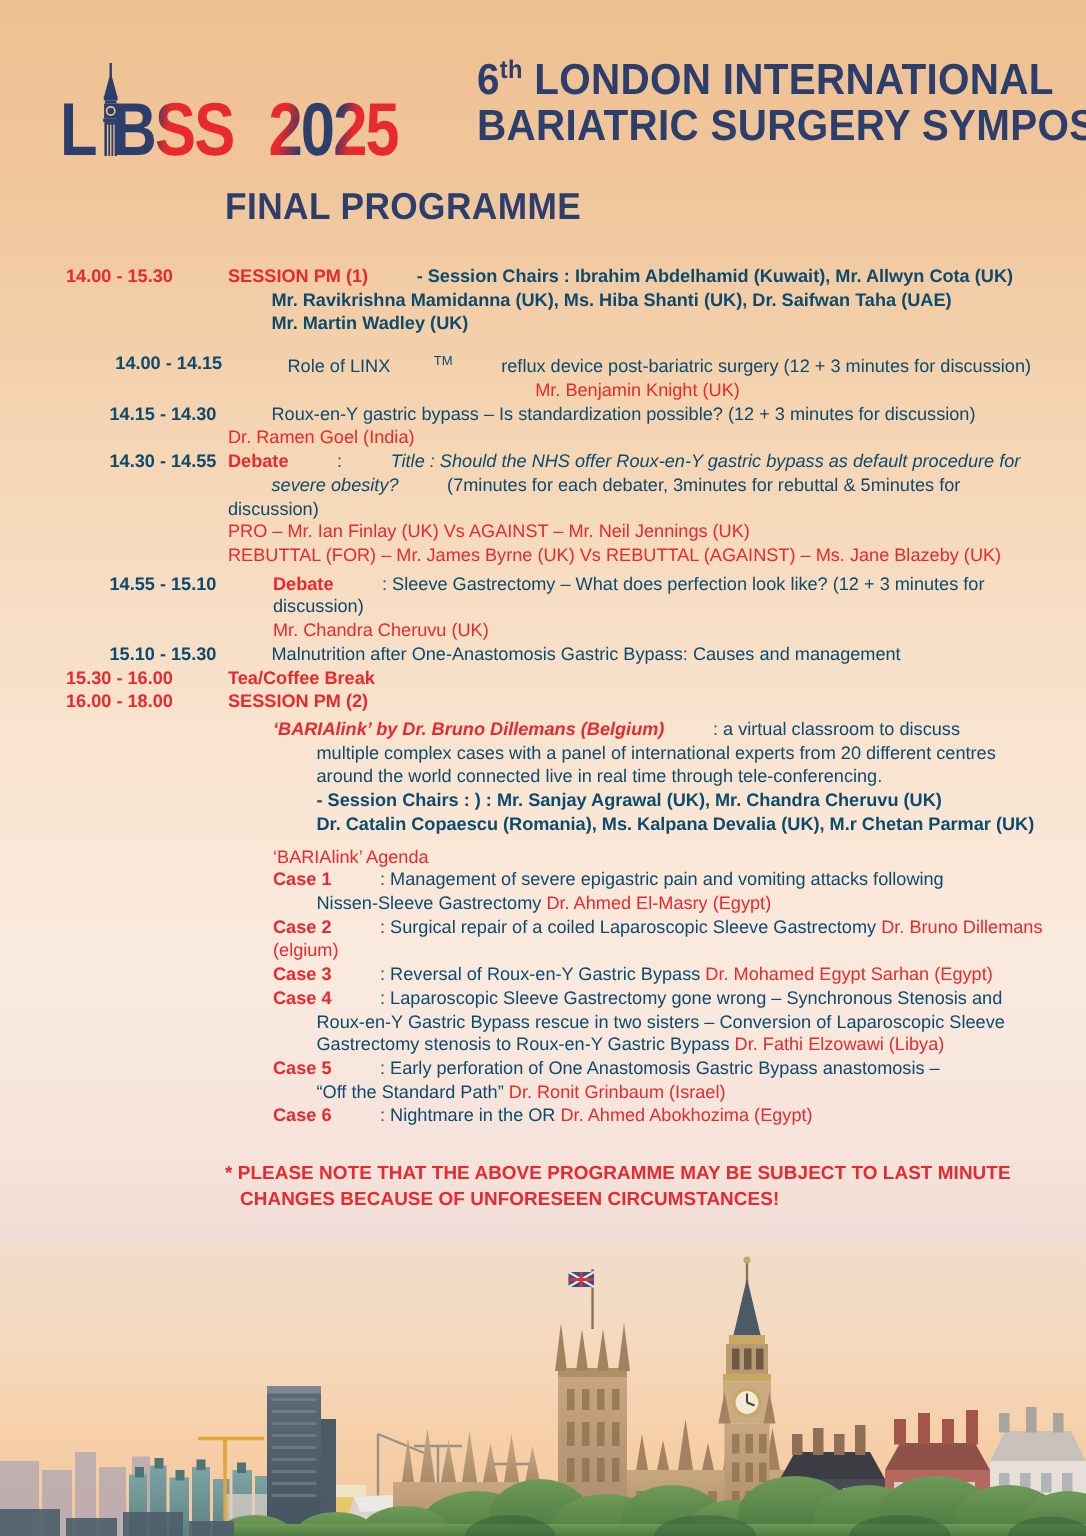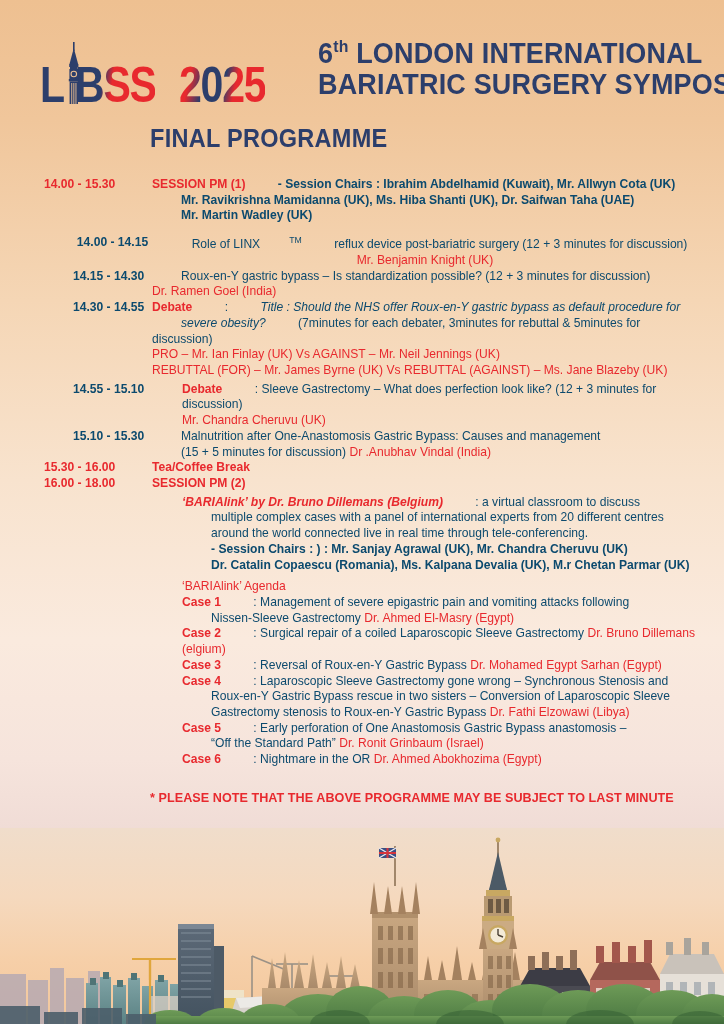--- a/index.html
+++ b/index.html
@@ -232,21 +232,20 @@
         <div class="time t-blue">14.55 - 15.10</div>
         <div class="body">
           <div class="line"><span class="t-red b">Debate</span><span class="t-blue"> : Sleeve Gastrectomy – What does perfection look like? (12 + 3 minutes for discussion)</span></div>
           <div class="line"><span class="t-red">Mr. Chandra Cheruvu (UK)</span></div>
         </div>
       </div>
       <div class="row">
         <div class="time t-blue">15.10 - 15.30</div>
         <div class="body">
           <div class="line"><span class="t-blue">Malnutrition after One-Anastomosis Gastric Bypass: Causes and management</span></div>
-          <div class="line"><span class="t-blue">(15 + 5 minutes for discussion)</span><span class="t-red">  Dr .Anubhav Vindal (India)</span></div>
         </div>
       </div>
       <div class="row">
         <div class="time t-red">15.30 - 16.00</div>
         <div class="body">
           <div class="line"><span class="t-red b">Tea/Coffee Break</span></div>
         </div>
       </div>
       <div class="row">
         <div class="time t-red">16.00 - 18.00</div>
@@ -275,20 +274,21 @@
           <div class="line"><span class="t-red b">Case 5</span><span class="t-blue"> : Early perforation of One Anastomosis Gastric Bypass anastomosis –</span></div>
           <div class="line"><span class="t-blue">“Off the Standard Path”</span><span class="t-red">  Dr. Ronit Grinbaum (Israel)</span></div>
           <div class="line"><span class="t-red b">Case 6</span><span class="t-blue"> : Nightmare in the OR</span><span class="t-red">  Dr. Ahmed Abokhozima (Egypt)</span></div>
         </div>
       </div>
     </div>
 </div>
 
 <div class="footnote">
   <div>* PLEASE NOTE THAT THE ABOVE PROGRAMME MAY BE SUBJECT TO LAST MINUTE</div>
+  <div class="l2">CHANGES BECAUSE OF UNFORESEEN CIRCUMSTANCES!</div>
 </div>
 
 <div class="skyline">
   <svg width="724" height="196" viewBox="0 0 724 196" preserveAspectRatio="none">
     <defs>
       <linearGradient id="sky" x1="0" y1="0" x2="0" y2="1">
         <stop offset="0%" stop-color="#f0ddcb"></stop>
         <stop offset="35%" stop-color="#f5d9be"></stop>
         <stop offset="68%" stop-color="#f6cfa8"></stop>
         <stop offset="100%" stop-color="#f2c79c"></stop>

